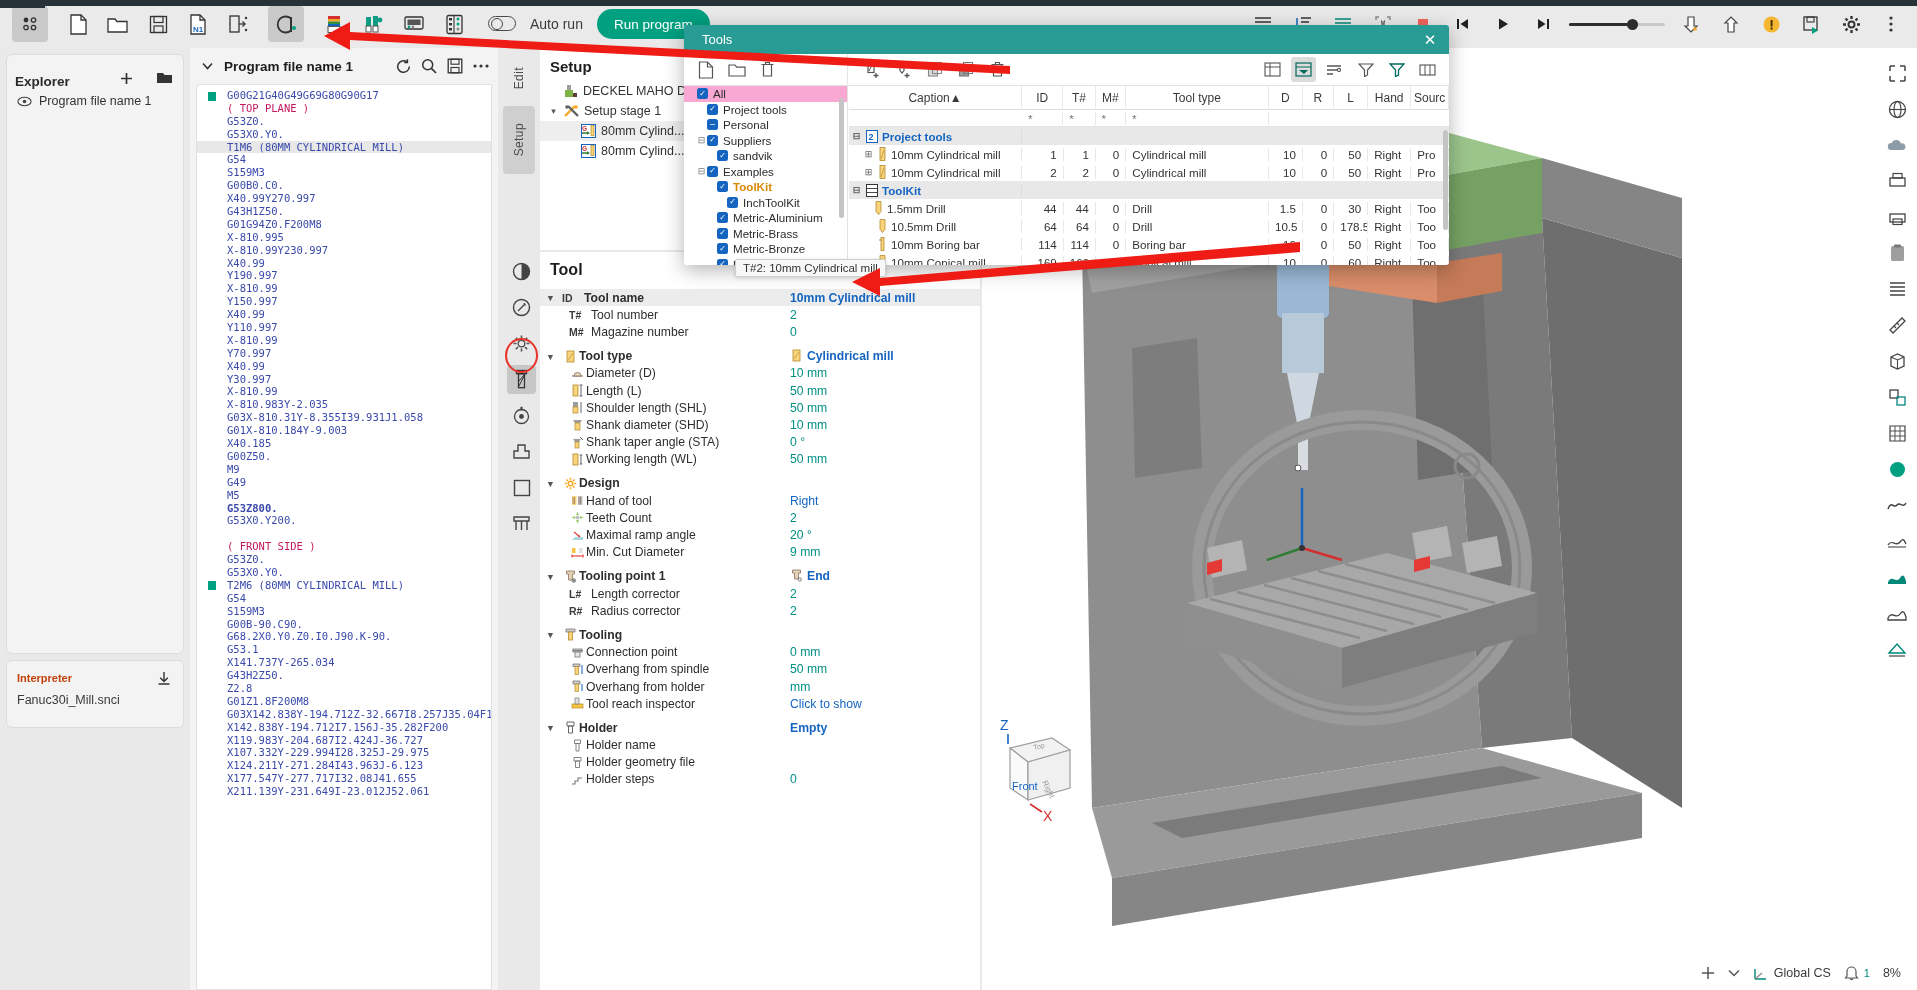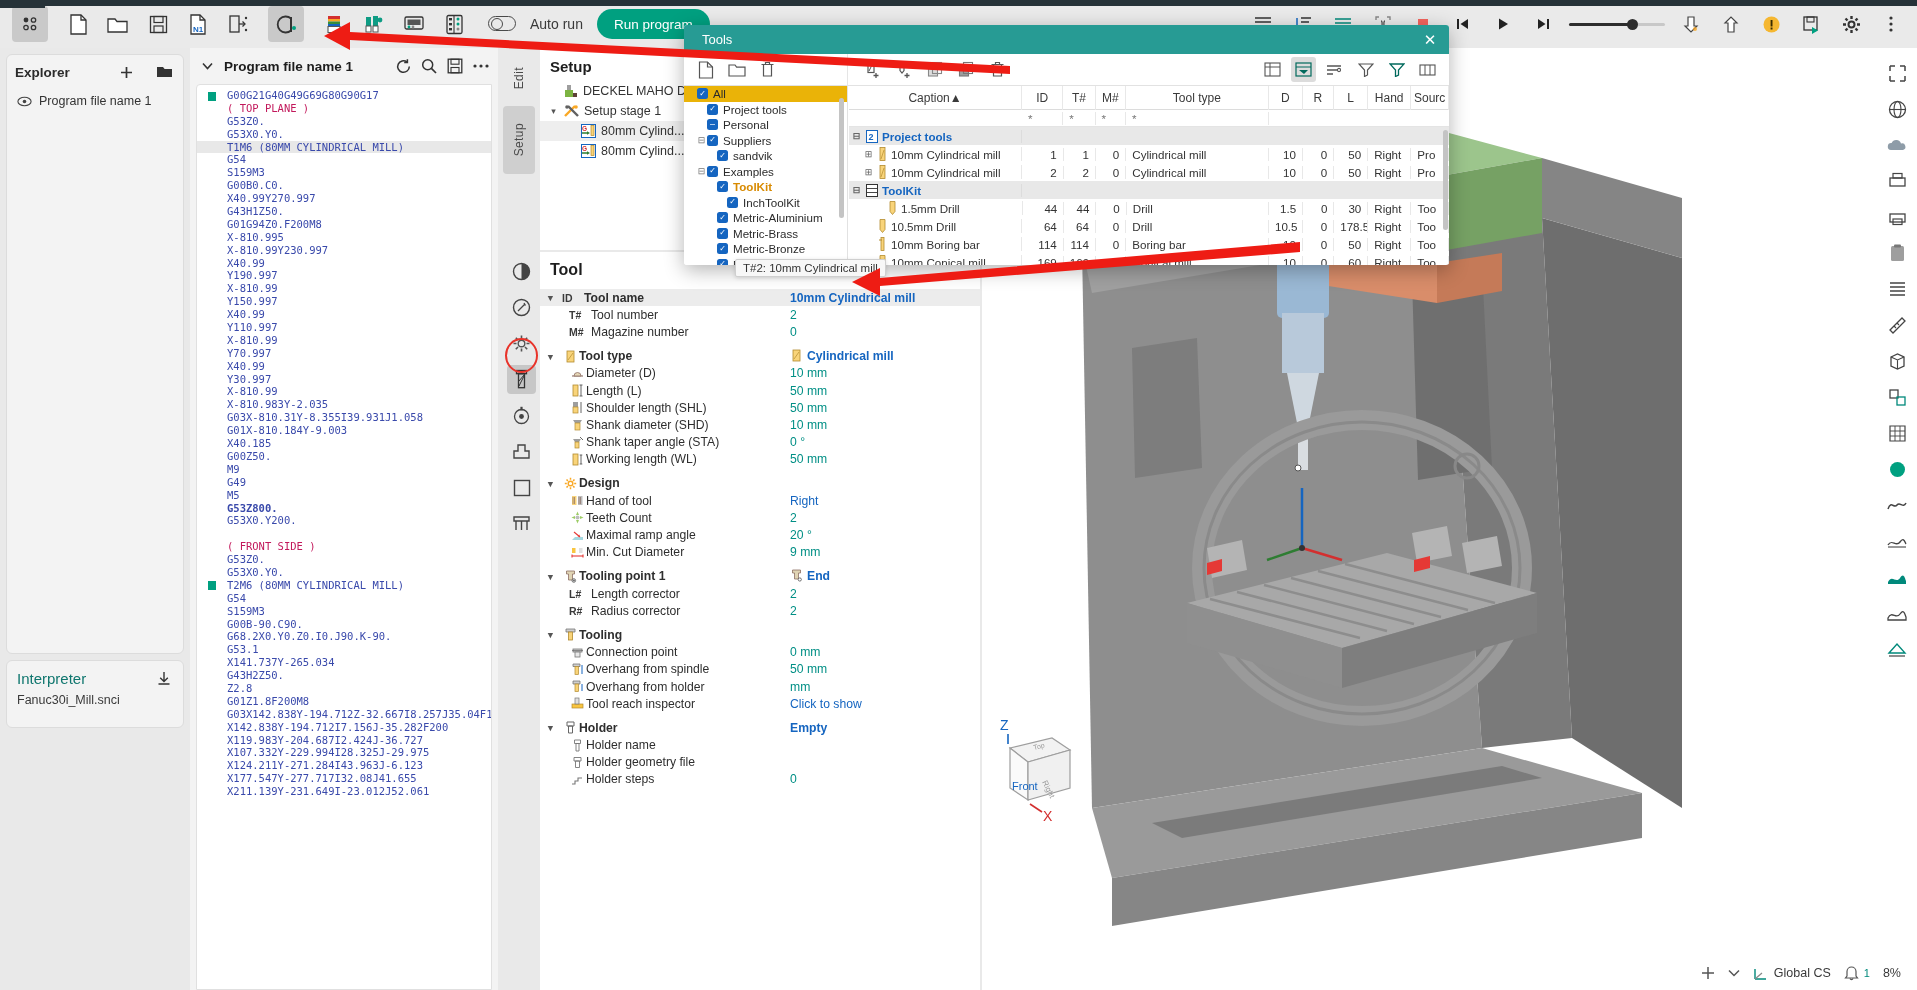--- a/index.html
+++ b/index.html
@@ -49,30 +49,30 @@
   .slider-fill { position:absolute; left:0; top:0; height:3px; width:64px; background:#2d2d2d; border-radius:2px;}
   .slider-knob { position:absolute; left:58px; top:-4px; width:11px; height:11px; border-radius:50%; background:#2d2d2d;}
 
   
   #left-col { position:absolute; left:0; top:48px; width:190px; height:942px; }
   .panel {
     background:#f3f3f3; border:1px solid #dcdcdc; border-radius:6px; margin:6px 6px 0 6px;
   }
   #explorer-panel { height:600px; position:relative; }
   .panel-head {
-    height:34px; display:flex; align-items:center; padding:0 8px; gap:16px;
+    height:34px; display:flex; align-items:flex-end; padding:0 8px; gap:16px;
   }
   .panel-head .title { font-weight:bold; font-size:13.5px; color:#2b2b2b; flex:1; }
   .hicon { width:22px; height:22px; display:flex; align-items:center; justify-content:center; cursor:pointer; border-radius:3px;}
   .explorer-item { display:flex; align-items:center; gap:7px; padding:5px 10px; font-size:12.5px; cursor:pointer;}
 
   #interpreter-panel { height:68px; }
   #postproc-panel { height:68px; }
   .sub-head { display:flex; align-items:center; padding:6px 8px 2px 10px; }
-  .sub-head .t { font-weight:normal; font-size:15px; flex:1; color:#0f766e; }
+  .sub-head .t { font-weight:bold; font-size:11px; flex:1; color:#c2410c; }
   .sub-val { padding:2px 10px 6px 10px; font-size:12.5px; color:#3a3a3a; }
 
   
   #code-panel {
     position:absolute; left:190px; top:48px; width:308px; height:942px;
     background:#f3f3f3;
   }
   #code-head { height:36px; display:flex; align-items:center; gap:4px; padding:0 6px; }
   #code-head .ctitle { font-weight:bold; font-size:13.5px; color:#1d1d1d; flex:1; margin-left:2px;}
   #code-body {
@@ -189,21 +189,21 @@
   .tdgroup { display:flex; align-items:center; height:32px; padding:0 6px; }
   .tdgroup.b-right { border-right:1px solid #e5e5e5; }
   .tdbtn { width:25px; height:25px; margin:0 3px; display:flex; align-items:center; justify-content:center; cursor:pointer; border-radius:3px;}
   .tdbtn.on { background:#dcdcdc; }
 
   #td-left {
     position:absolute; left:0; top:61px; width:164px; bottom:0;
     border-right:1px solid #e2e2e2; overflow:hidden; background:#fff;
   }
   .cbrow { display:flex; align-items:center; height:15.5px; font-size:11.6px; color:#2b2b2b; padding-left:2px;}
-  .cbrow.sel { background:#eab308; }
+  .cbrow.sel { background:#f9a8d4; }
   .cbrow .tw { width:11px; font-size:9px; color:#777; text-align:center; }
   .cb {
     width:11px; height:11px; border-radius:2.5px; background:#1565c0;
     display:inline-flex; align-items:center; justify-content:center; margin-right:5px;
     flex:0 0 auto;
   }
   .cb:after { content:"✓"; color:#fff; font-size:8px; line-height:1;}
   .cb.partial:after { content:"–"; font-size:9px; }
   .cbrow .lbl { white-space:nowrap; }
   .cbrow .lbl.hi { color:#d88a00; font-weight:bold; }
@@ -1444,21 +1444,21 @@
           <div class="tt-cell c-t"></div>
           <div class="tt-cell c-m"></div>
           <div class="tt-cell c-type"></div>
           <div class="tt-cell c-d"></div>
           <div class="tt-cell c-r"></div>
           <div class="tt-cell c-l"></div>
           <div class="tt-cell c-hand"></div>
           <div class="tt-cell c-src"></div>
         </div>
         <div class="tt-row">
-          <div class="tt-cell c-cap" style="display: flex; align-items: center; gap: 4px; padding-left: 24px;">
+          <div class="tt-cell c-cap" style="display: flex; align-items: center; gap: 4px; padding-left: 10px;">
             <span class="exp"></span>
             <span style="display: flex;">
               <svg width="9" height="14" viewBox="0 0 9 14">
                 <path d="M2 0.5h5v10l-2.5 3-2.5-3z" fill="#f9d47a" stroke="#b28b2f" stroke-width="0.8"></path>
               </svg>
             </span>
             <span>1.5mm Drill</span>
           </div>
           <div class="tt-cell c-id">44</div>
           <div class="tt-cell c-t">44</div>

